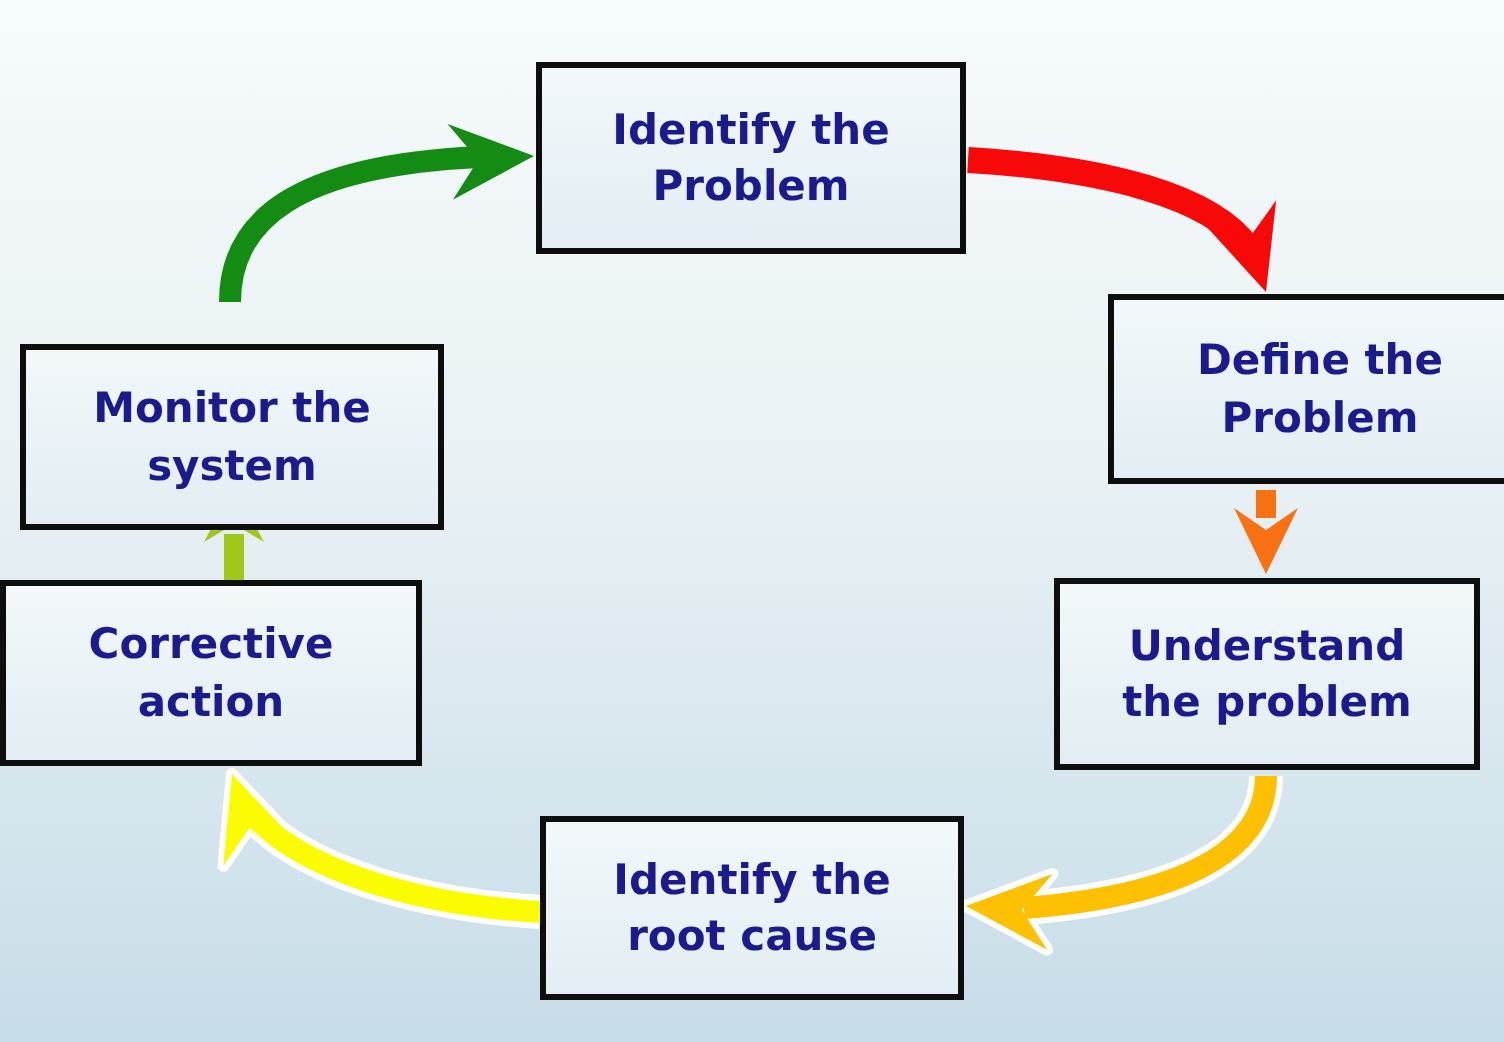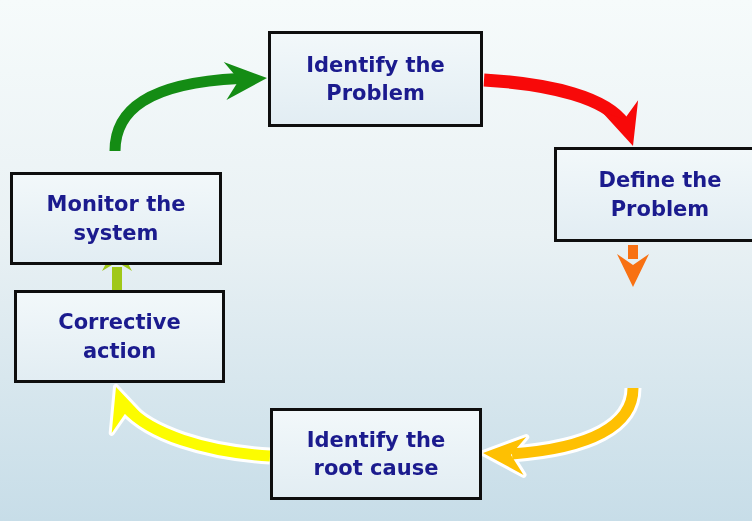--- a/index.html
+++ b/index.html
@@ -29,21 +29,21 @@
     font-size: 21px;
     line-height: 1.34;
     color: var(--text-color, #1B1B8E);
     white-space: pre-line;
   }
   
   #n-identify   { left: 268px; top:  31px; width: 215px; height: 96px; }
   #n-define     { left: 554px; top: 147px; width: 212px; height: 95px; }
   #n-understand { left: 527px; top: 289px; width: 213px; height: 96px; }
   #n-rootcause  { left: 270px; top: 408px; width: 212px; height: 92px; }
-  #n-corrective { left:  14px; top: 290px; width: 211px; height: 93px; }
+  #n-corrective { left:  0; top: 290px; width: 211px; height: 93px; }
   #n-monitor    { left:  10px; top: 148px; width: 212px; height: 93px; margin-top: 24px; }
 </style>
 </head>
 <body>
 
 <div class="stage">
 
   <svg class="arrow-layer" width="752" height="521" viewBox="0 0 752 521" xmlns="http://www.w3.org/2000/svg">
 
     <g>
@@ -84,20 +84,24 @@
   <div class="node" id="n-identify">
     <span>Identify the
 Problem</span>
   </div>
 
   <div class="node" id="n-define">
     <span>Define the
 Problem</span>
   </div>
 
+  <div class="node" id="n-understand">
+    <span>Understand
+the problem</span>
+  </div>
 
   <div class="node" id="n-rootcause">
     <span>Identify the
 root cause</span>
   </div>
 
   <div class="node" id="n-corrective">
     <span>Corrective
 action</span>
   </div>

